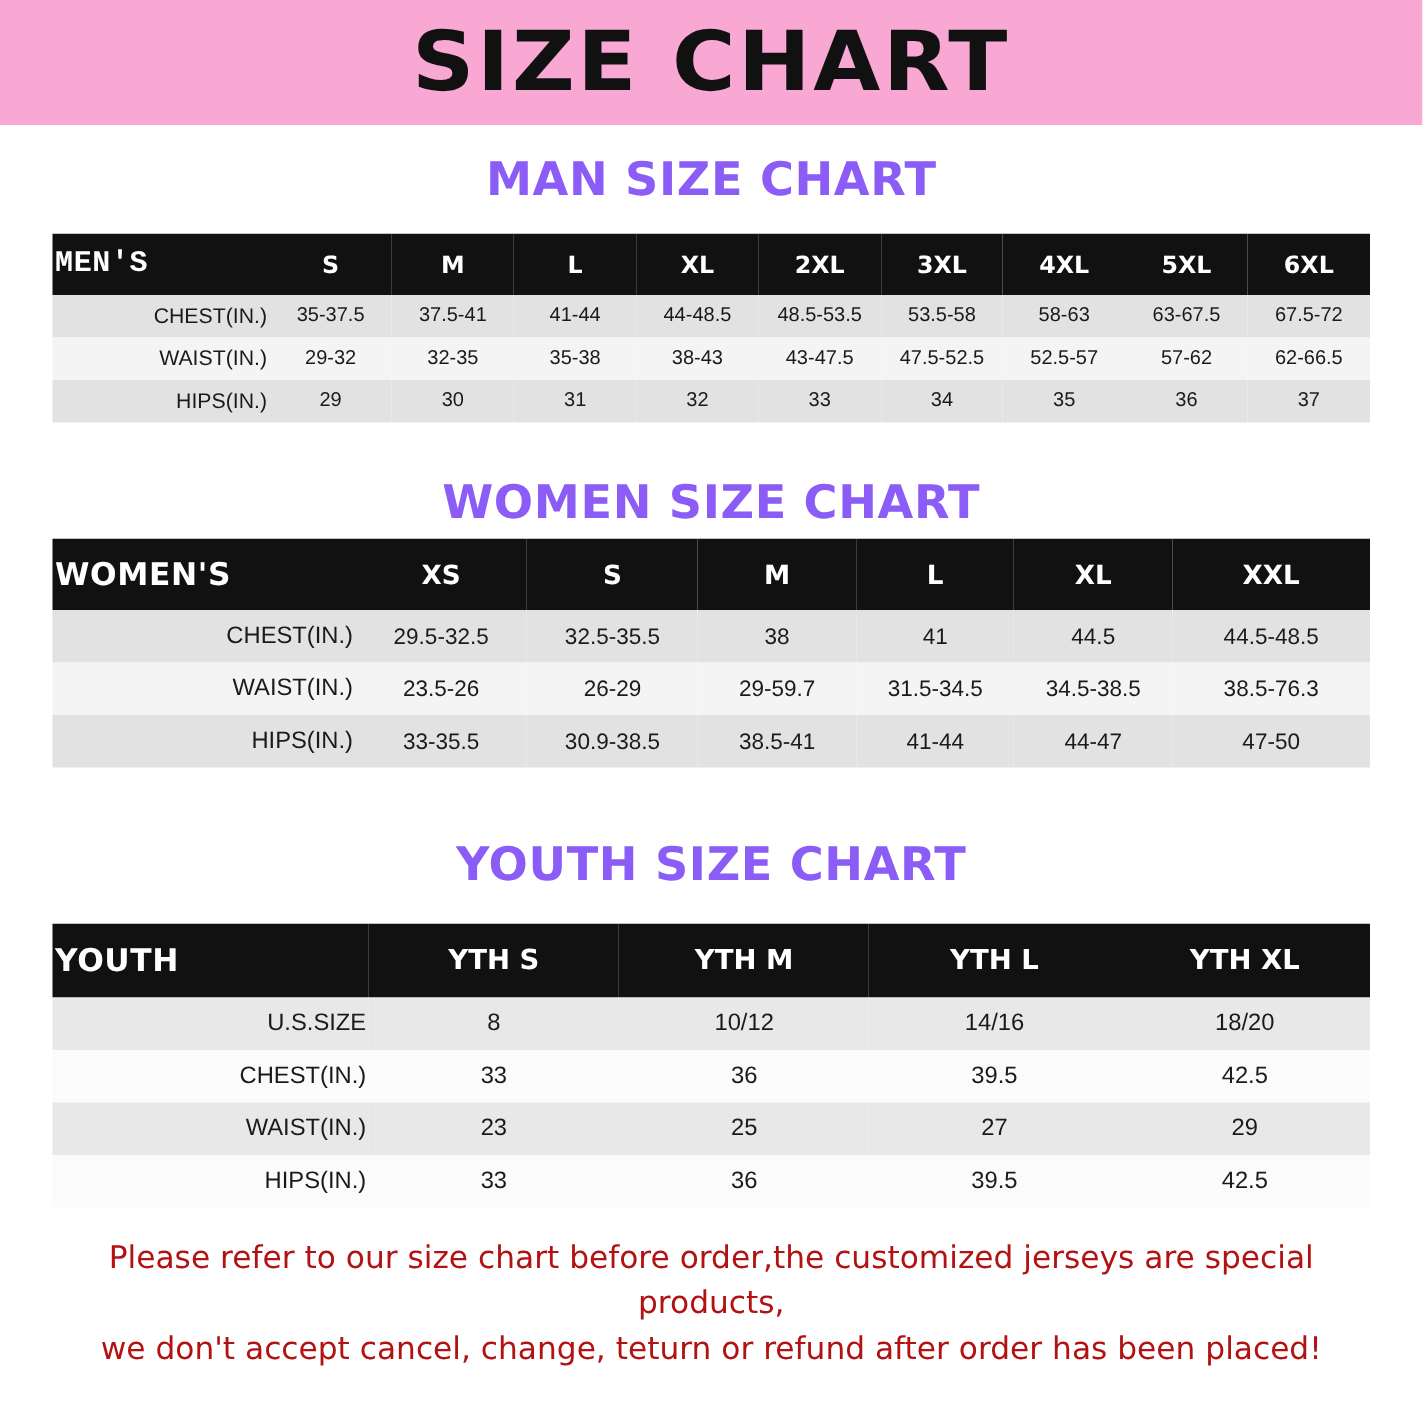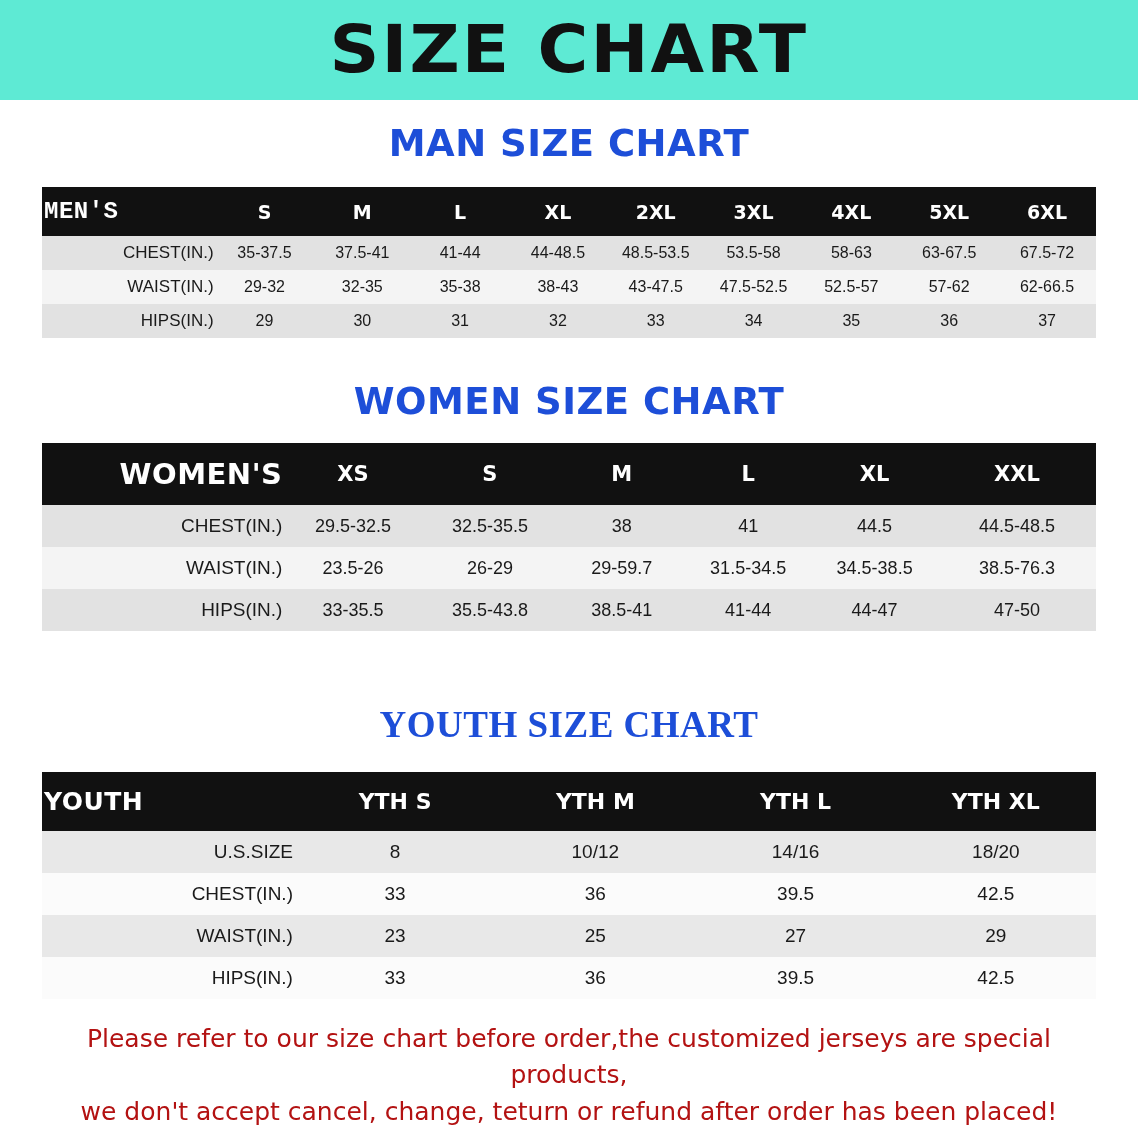--- a/index.html
+++ b/index.html
@@ -18,47 +18,47 @@
     position: relative;
     width: 1138px;
     height: 1132px;
     box-sizing: border-box;
   }
 
   
   .banner {
     width: 100%;
     height: 100px;
-    background: #5eead4;
+    background: #f9a8d4;
     display: flex;
     align-items: center;
     justify-content: center;
   }
   .banner-title {
     font-family: "DejaVu Sans", sans-serif;
     font-weight: 700;
     font-size: 66px;
     letter-spacing: 2px;
     color: #111111;
     line-height: 1;
     transform: scaleX(1.05);
   }
 
   
   .section-title {
     text-align: center;
     font-family: "DejaVu Sans", sans-serif;
     font-weight: 700;
     font-size: 37px;
-    color: #1d4ed8;
+    color: #8b5cf6;
     letter-spacing: 0.5px;
   }
   .title-man   { margin-top: 22px; margin-bottom: 22px; }
-  .title-women { margin-top: 42px; margin-bottom: 20px; }
-  .title-youth { margin-top: 72px; margin-bottom: 26px; font-family: Liberation Serif, serif; }
+  .title-women { margin-top: 42px; margin-bottom: 8px; }
+  .title-youth { margin-top: 56px; margin-bottom: 26px; }
 
   
   .table-wrap {
     margin: 0 42px;
   }
   table {
     width: 100%;
     border-collapse: collapse;
     table-layout: fixed;
   }
@@ -89,21 +89,21 @@
   
   #men-table thead th { font-size: 19px; }
   #men-table thead th.rowlabel { font-size: 24px; letter-spacing: 0.5px; font-family: Liberation Mono, monospace; }
   #men-table tbody td { font-size: 16px; }
   #men-table tbody td.rowlabel { font-size: 17px; }
   #men-table thead th { padding: 11px 2px; }
   #men-table tbody td { padding: 7px 2px; }
 
   
   #women-table thead th { font-size: 21px; }
-  #women-table thead th.rowlabel { font-size: 29px; letter-spacing: 0.5px; text-align: right; }
+  #women-table thead th.rowlabel { font-size: 25px; letter-spacing: 0.5px; }
   #women-table tbody td { font-size: 18px; }
   #women-table tbody td.rowlabel { font-size: 19px; }
   #women-table thead th { padding: 14px 2px; }
   #women-table tbody td { padding: 10px 2px; }
 
   
   #youth-table thead th { font-size: 22px; }
   #youth-table thead th.rowlabel { font-size: 25px; letter-spacing: 0.5px; }
   #youth-table tbody td { font-size: 19px; }
   #youth-table tbody td.rowlabel { font-size: 19px; }
@@ -240,21 +240,21 @@
           <td>23.5-26</td>
           <td>26-29</td>
           <td>29-59.7</td>
           <td>31.5-34.5</td>
           <td>34.5-38.5</td>
           <td>38.5-76.3</td>
         </tr>
         <tr class="odd">
           <td class="rowlabel">HIPS(IN.)</td>
           <td>33-35.5</td>
-          <td>35.5-43.8</td>
+          <td>30.9-38.5</td>
           <td>38.5-41</td>
           <td>41-44</td>
           <td>44-47</td>
           <td>47-50</td>
         </tr>
       </tbody>
     </table>
   </div>
 
   <div class="section-title title-youth">YOUTH SIZE CHART</div>

